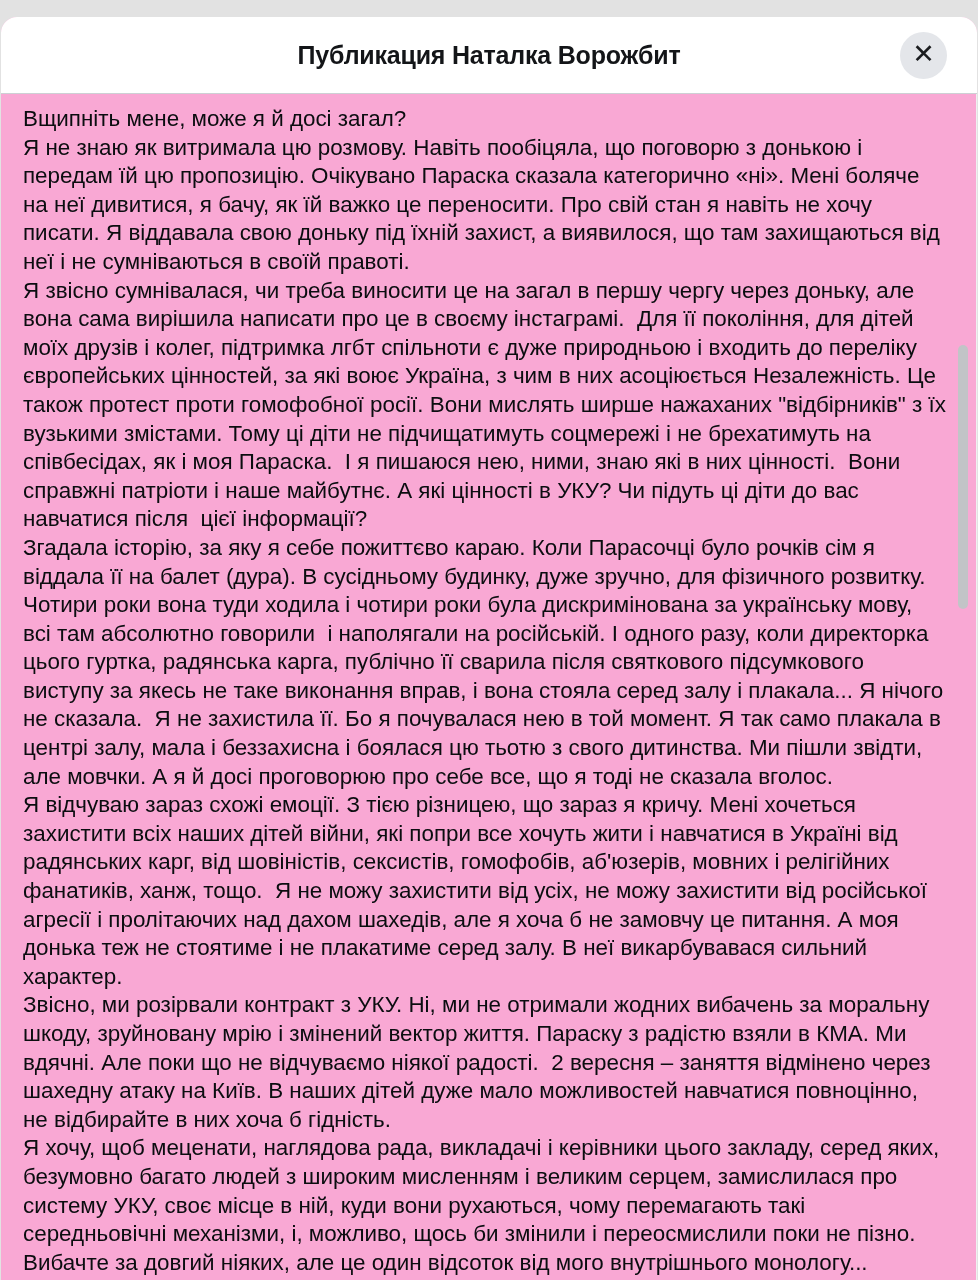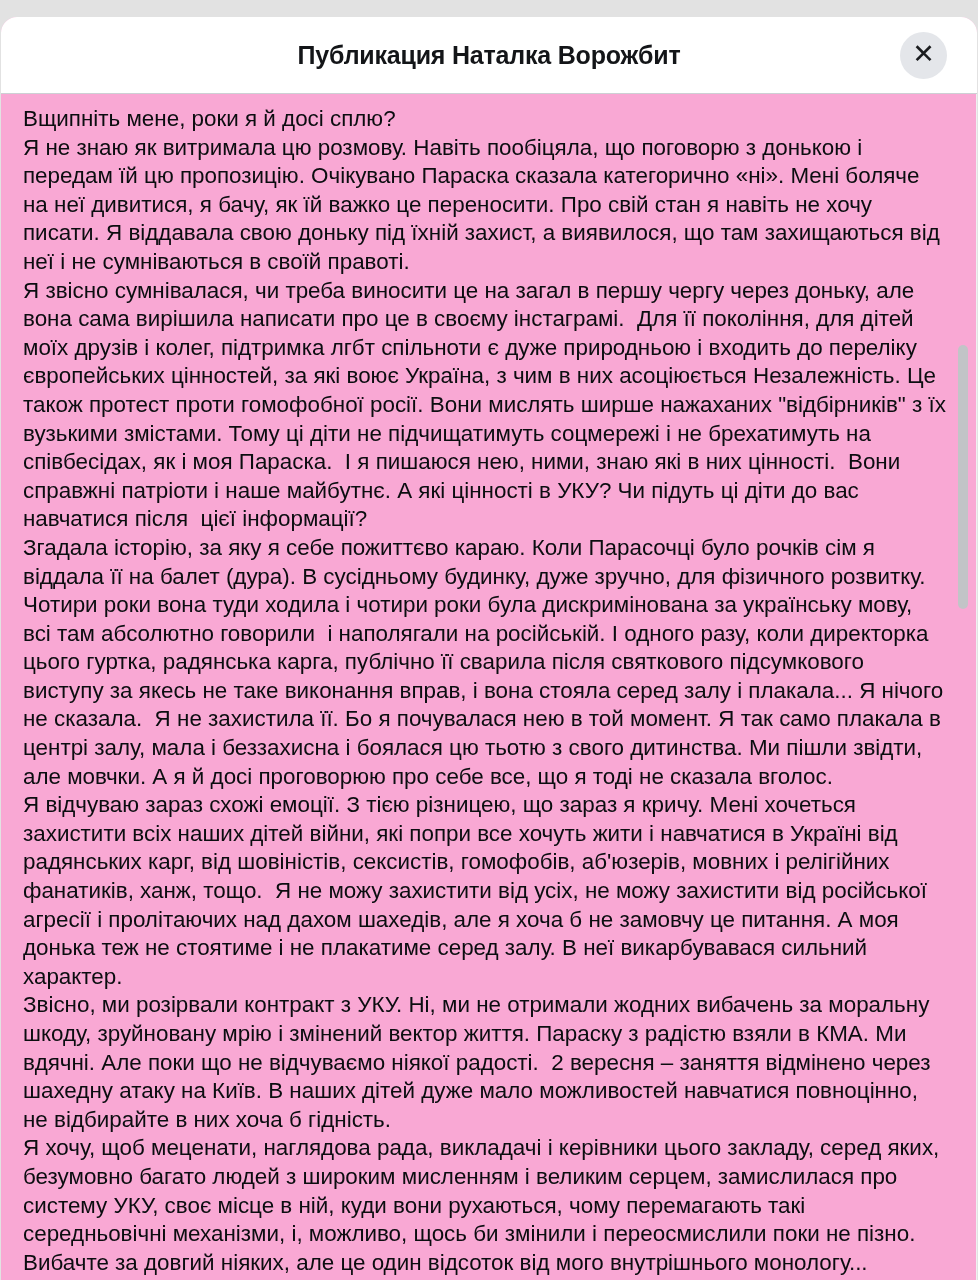--- a/index.html
+++ b/index.html
@@ -96,21 +96,21 @@
 <div class="modal">
 
   <div class="modal-header">
     <div class="modal-title">Публикация Наталка Ворожбит</div>
     <button class="close-btn">
       <span class="x-glyph">✕</span>
     </button>
   </div>
 
   <div class="post-body">
-    <p>Вщипніть мене, роки я й досі сплю?</p>
+    <p>Вщипніть мене, може я й досі загал?</p>
     <p>Я не знаю як витримала цю розмову. Навіть пообіцяла, що поговорю з донькою і передам їй цю пропозицію. Очікувано Параска сказала категорично «ні». Мені боляче на неї дивитися, я бачу, як їй важко це переносити. Про свій стан я навіть не хочу писати. Я віддавала свою доньку під їхній захист, а виявилося, що там захищаються від неї і не сумніваються в своїй правоті.</p>
     <p>Я звісно сумнівалася, чи треба виносити це на загал в першу чергу через доньку, але вона сама вирішила написати про це в своєму інстаграмі.  Для її покоління, для дітей моїх друзів і колег, підтримка лгбт спільноти є дуже природньою і входить до переліку європейських цінностей, за які воює Україна, з чим в них асоціюється Незалежність. Це також протест проти гомофобної росії. Вони мислять ширше нажаханих "відбірників" з їх вузькими змістами. Тому ці діти не підчищатимуть соцмережі і не брехатимуть на співбесідах, як і моя Параска.  І я пишаюся нею, ними, знаю які в них цінності.  Вони справжні патріоти і наше майбутнє. А які цінності в УКУ? Чи підуть ці діти до вас навчатися після  цієї інформації?</p>
     <p>Згадала історію, за яку я себе пожиттєво караю. Коли Парасочці було рочків сім я віддала її на балет (дура). В сусідньому будинку, дуже зручно, для фізичного розвитку. Чотири роки вона туди ходила і чотири роки була дискримінована за українську мову, всі там абсолютно говорили  і наполягали на російській. І одного разу, коли директорка цього гуртка, радянська карга, публічно її сварила після святкового підсумкового виступу за якесь не таке виконання вправ, і вона стояла серед залу і плакала... Я нічого не сказала.  Я не захистила її. Бо я почувалася нею в той момент. Я так само плакала в центрі залу, мала і беззахисна і боялася цю тьотю з свого дитинства. Ми пішли звідти, але мовчки. А я й досі проговорюю про себе все, що я тоді не сказала вголос.</p>
     <p>Я відчуваю зараз схожі емоції. З тією різницею, що зараз я кричу. Мені хочеться захистити всіх наших дітей війни, які попри все хочуть жити і навчатися в Україні від радянських карг, від шовіністів, сексистів, гомофобів, аб'юзерів, мовних і релігійних фанатиків, ханж, тощо.  Я не можу захистити від усіх, не можу захистити від російської агресії і пролітаючих над дахом шахедів, але я хоча б не замовчу це питання. А моя донька теж не стоятиме і не плакатиме серед залу. В неї викарбувавася сильний характер.</p>
     <p>Звісно, ми розірвали контракт з УКУ. Ні, ми не отримали жодних вибачень за моральну шкоду, зруйновану мрію і змінений вектор життя. Параску з радістю взяли в КМА. Ми вдячні. Але поки що не відчуваємо ніякої радості.  2 вересня – заняття відмінено через шахедну атаку на Київ. В наших дітей дуже мало можливостей навчатися повноцінно, не відбирайте в них хоча б гідність.</p>
     <p>Я хочу, щоб меценати, наглядова рада, викладачі і керівники цього закладу, серед яких, безумовно багато людей з широким мисленням і великим серцем, замислилася про систему УКУ, своє місце в ній, куди вони рухаються, чому перемагають такі середньовічні механізми, і, можливо, щось би змінили і переосмислили поки не пізно.</p>
     <p>Вибачте за довгий ніяких, але це один відсоток від мого внутрішнього монологу...</p>
     <p class="ps">P. S. Не даватиму ніяких інших коментарів, ніяким змі, не дзвоніть, не пишіть, не задовбуйте, забороняю висмикувати з контексту, все що могла сказати – сказала тут. Підозрюю, що відкриваю скриню Пандори і налетять захисники і свідки УКУ. Але я їх щиро і швидко буду банити. Пост розрахований на підтримку і підняття питання.</p>
   </div>
 

